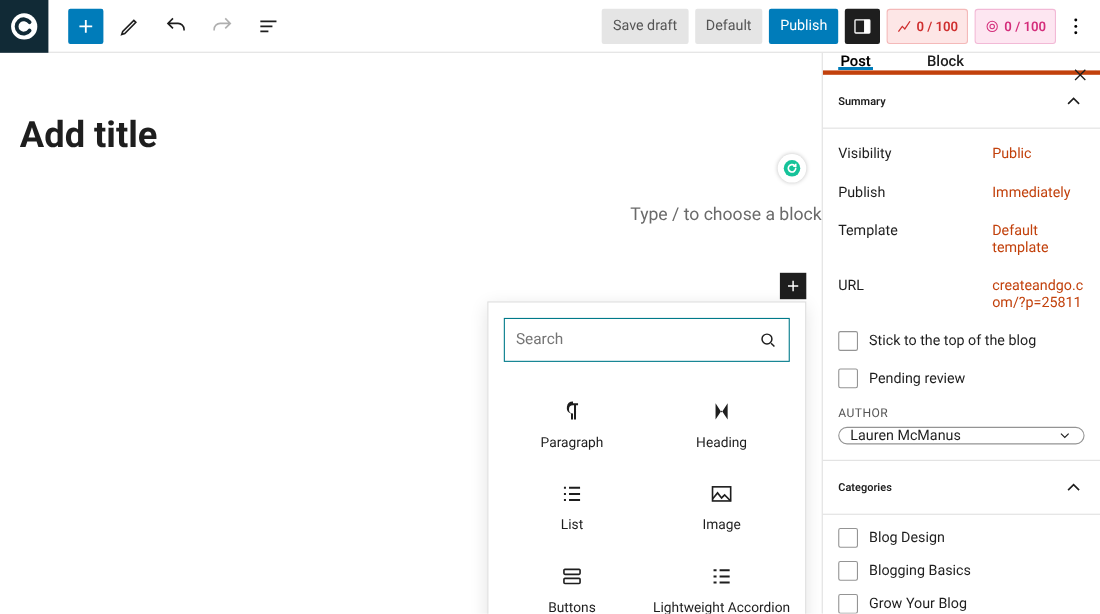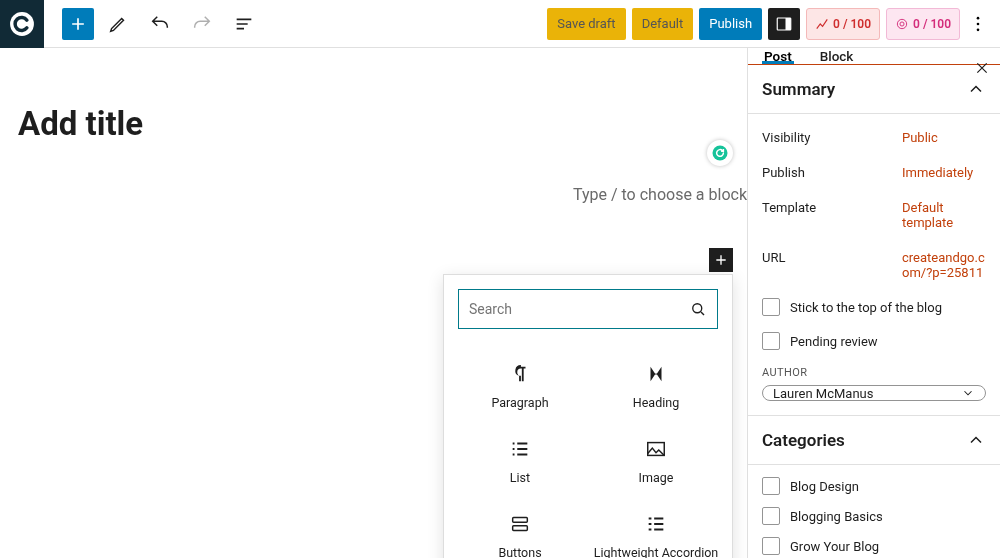--- a/index.html
+++ b/index.html
@@ -6,21 +6,21 @@
   body { width: 1000px; height: 558px; overflow: hidden; background: #fff; color: #1e1e1e; font-size: 13px; }
 
   .top-bar { height: 48px; display: flex; align-items: center; border-bottom: 1px solid #e0e0e0; }
   .logo { width: 44px; height: 48px; background: #112a36; display: flex; align-items: center; justify-content: center; }
   .logo svg { width: 26px; height: 26px; }
   .tool-group-left { display: flex; align-items: center; gap: 6px; padding-left: 18px; }
   .icon-btn { width: 36px; height: 36px; display: flex; align-items: center; justify-content: center; background: transparent; border: none; cursor: pointer; border-radius: 2px; }
   .icon-btn.primary { background: #007cba; color: #fff; width: 32px; height: 32px; border-radius: 2px;}
   .top-bar .spacer { flex: 1; }
   .top-right { display: flex; align-items: center; gap: 6px; padding-right: 10px; height: 100%; }
-  .txt-btn { height: 32px; padding: 0 10px; border: none; border-radius: 2px; font-size: 13px; cursor: pointer; background: #eab308; color: #555; }
+  .txt-btn { height: 32px; padding: 0 10px; border: none; border-radius: 2px; font-size: 13px; cursor: pointer; background: #e5e5e5; color: #555; }
   .txt-btn.publish { background: #007cba; color: #fff; }
   .sq-btn { width: 32px; height: 32px; background: #1e1e1e; display:flex;align-items:center;justify-content:center; border:none; border-radius:2px; cursor:pointer;}
   .score-pill { height: 32px; padding: 0 8px; display: flex; align-items: center; gap: 4px; font-size: 12px; font-weight: 600; border-radius: 3px; border:1px solid; }
   .score-pill.red { color: #cf2e2e; background: #fde6e6; border-color:#f4b9b9; }
   .score-pill.pink { color: #d42d7b; background: #fde6f1; border-color:#f2b9d6;}
   .kebab { width: 24px; display:flex; align-items:center; justify-content:center; }
 
   .main { display: flex; height: calc(558px - 48px); }
   .editor { flex: 1; position: relative; padding: 56px 0 0 18px; }
   .title-input { font-size: 33px; font-weight: 700; color: #1e1e1e; border: none; outline: none; width: 600px; }
@@ -33,25 +33,25 @@
   .inserter { position: absolute; top: 226px; right: 14px; width: 290px; border: 1px solid #ddd; background: #fff; box-shadow: 0 4px 16px rgba(0,0,0,.12); }
   .inserter-search-wrap { padding: 14px; }
   .inserter-search { display:flex; align-items:center; border: 1.5px solid #007a8a; height: 40px; padding: 0 10px; }
   .inserter-search input { flex:1; border:none; outline:none; font-size:14px; }
   .inserter-grid { display:grid; grid-template-columns: repeat(2, 1fr); padding: 6px 8px 10px; }
   .block-tile { display:flex; flex-direction:column; align-items:center; gap:10px; padding: 14px 4px; font-size: 12.5px; text-align:center; cursor:pointer; }
   .block-tile svg { width: 22px; height: 22px; }
   .browse-all { background: #1e1e1e; color:#fff; text-align:center; padding: 12px 0; font-size:14px; cursor:pointer;}
 
   .sidebar { width: 253px; border-left: 1px solid #e0e0e0; display:flex; flex-direction:column; overflow:hidden; }
-  .sb-tabs { display:flex; align-items:center; border-bottom:1px solid #c2410c; height:44px; padding-left:14px; position:relative;}
+  .sb-tabs { display:flex; align-items:center; border-bottom:4px solid #c2410c; height:44px; padding-left:14px; position:relative;gap:23px;}
   .sb-tab { font-size: 13.5px; font-weight:500; color:#1e1e1e; padding: 0 2px; margin-right: 24px; cursor:pointer; height:100%; display:flex; align-items:center; }
   .sb-tab.active { font-weight:600; box-shadow: inset 0 -3px 0 #007cba; color:#000;}
   .sb-close { position:absolute; right:10px; top:12px; cursor:pointer;}
-  .sb-panel-head { display:flex; align-items:center; justify-content:space-between; padding: 14px 14px; font-size:17px; font-weight:600; border-bottom:1px solid #e0e0e0; cursor:pointer;}
+  .sb-panel-head { display:flex; align-items:center; justify-content:space-between; padding: 14px 14px; font-size:10px; font-weight:600; border-bottom:1px solid #e0e0e0; cursor:pointer;}
   .sb-body { padding: 6px 14px 14px; border-bottom:1px solid #e0e0e0; }
   .sb-row { display:flex; padding: 10px 0; font-size:13px;gap:40px; }
   .sb-row .lab { width: 100px; color:#1e1e1e; }
   .sb-row .val { color:#c2410c; flex:1; word-break:break-word;}
   .chk-row { display:flex; align-items:center; gap:10px; padding: 8px 0; font-size:13px;}
   .chk { width:18px; height:18px; border:1px solid #949494; border-radius:2px; flex-shrink:0;}
   .sb-subhead { font-size:11px; letter-spacing:.4px; color:#555; text-transform:uppercase; margin: 8px 0 6px; }
   .author-select { display:flex; align-items:center; justify-content:space-between; border:1px solid #949494; height:16px; padding:0 10px; font-size:13px; border-radius:14px;}
   .cat-list .chk-row { padding: 6px 0; }
   .chev { width:20px; height:20px; }

